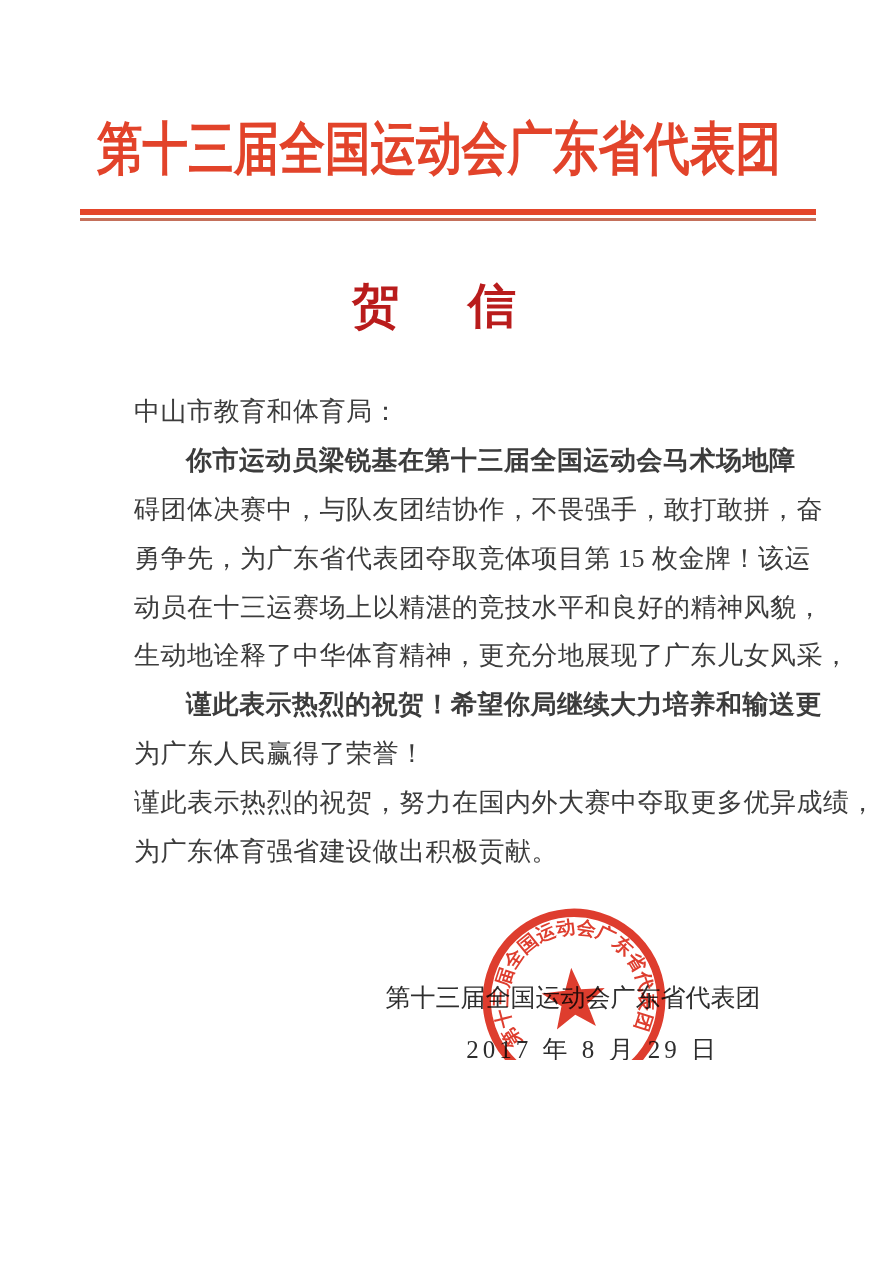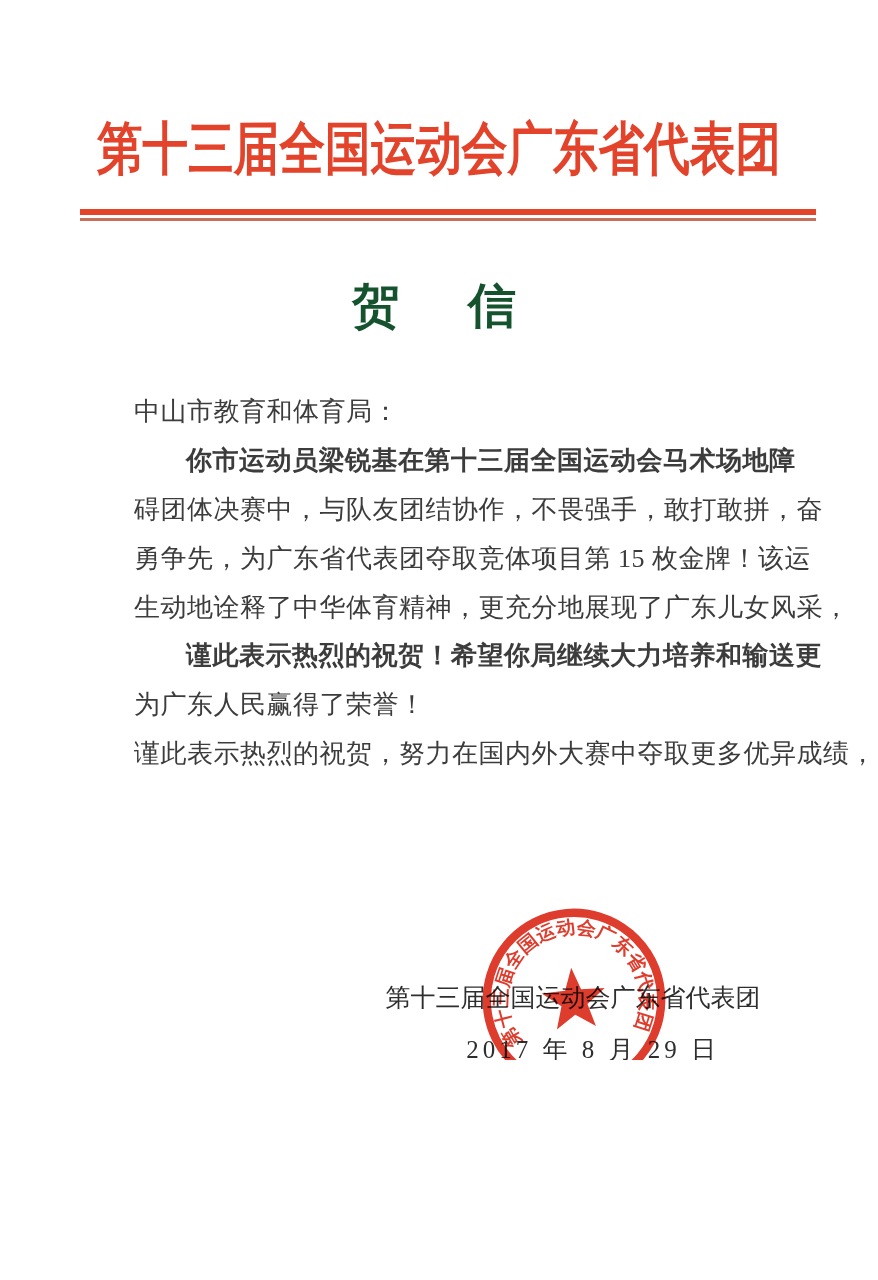--- a/index.html
+++ b/index.html
@@ -42,21 +42,21 @@
   .letter-title {
     position: absolute;
     top: 276px;
     left: 0;
     width: 878px;
     margin: 0;
     text-align: center;
     font-size: 48px;
     line-height: 60px;
     font-weight: 700;
-    color: #14532d;
+    color: #b91c1c;
     letter-spacing: 10px;
     white-space: pre;
   }
 
   
   .body-block {
     position: absolute;
     top: 388px;
     left: 134px;
     width: 640px;
@@ -120,25 +120,27 @@
   <div class="rule rule-top-thin"></div>
 
   <h1 class="letter-title">贺　信</h1>
 
   <div class="body-block">
     <div class="line">中山市教育和体育局：</div>
 
     <div class="line indent">你市运动员梁锐基在第十三届全国运动会马术场地障</div>
     <div class="line">碍团体决赛中，与队友团结协作，不畏强手，敢打敢拼，奋</div>
     <div class="line">勇争先，为广东省代表团夺取竞体项目第 15 枚金牌！该运</div>
+    <div class="line">动员在十三运赛场上以精湛的竞技水平和良好的精神风貌，</div>
     <div class="line">生动地诠释了中华体育精神，更充分地展现了广东儿女风采，</div>
     <div class="line indent">谨此表示热烈的祝贺！希望你局继续大力培养和输送更</div>
 
     <div class="line">为广东人民赢得了荣誉！</div>
     <div class="line">谨此表示热烈的祝贺，努力在国内外大赛中夺取更多优异成绩，</div>
+    <div class="line">为广东体育强省建设做出积极贡献。</div>
   </div>
 
   <div class="sig-org">第十三届全国运动会广东省代表团</div>
   <div class="sig-date">2017 年 8 月 29 日</div>
 
   <svg class="seal" viewBox="0 0 200 200">
     <circle cx="100" cy="100" r="89" fill="none" stroke-width="8.5" stroke="#dc2e1e"></circle>
     <polygon points="100,67 91.8,89.7 67.7,90.5 86.7,105.3 80,128.5 100,115 120,128.5 113.3,105.3 132.3,90.5 108.2,89.7" fill="#dc2e1e"></polygon>
     <path id="sealArc" d="M 43.6 138 A 68 68 0 1 1 156.4 138" fill="none"></path>
     <text font-size="19" font-weight="700" font-family="Liberation Serif, DejaVu Serif, serif" fill="#dc2e1e">

